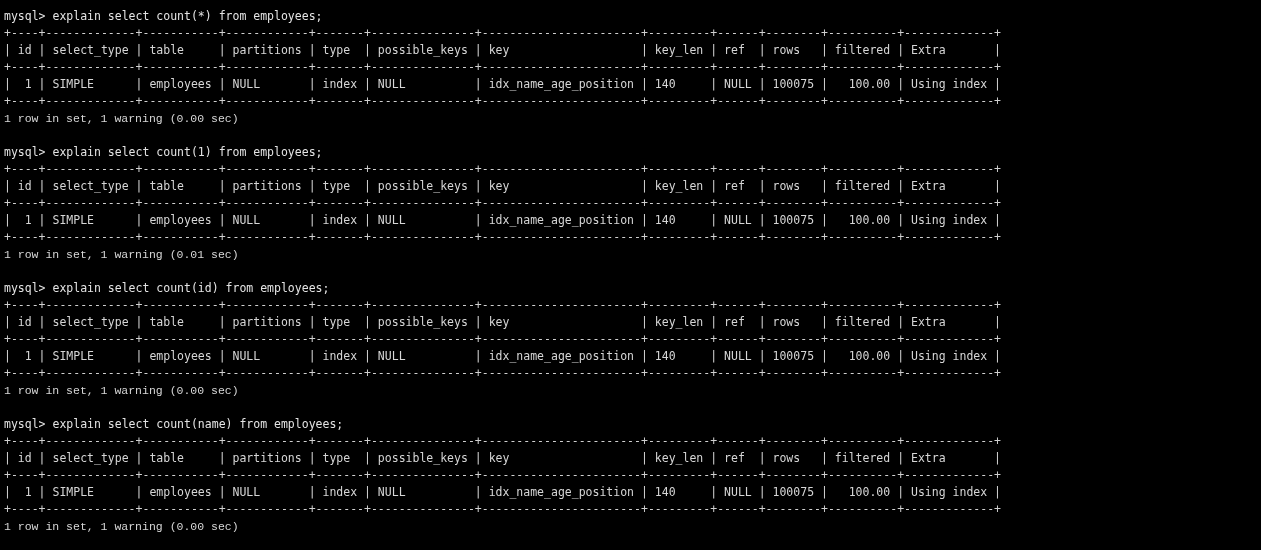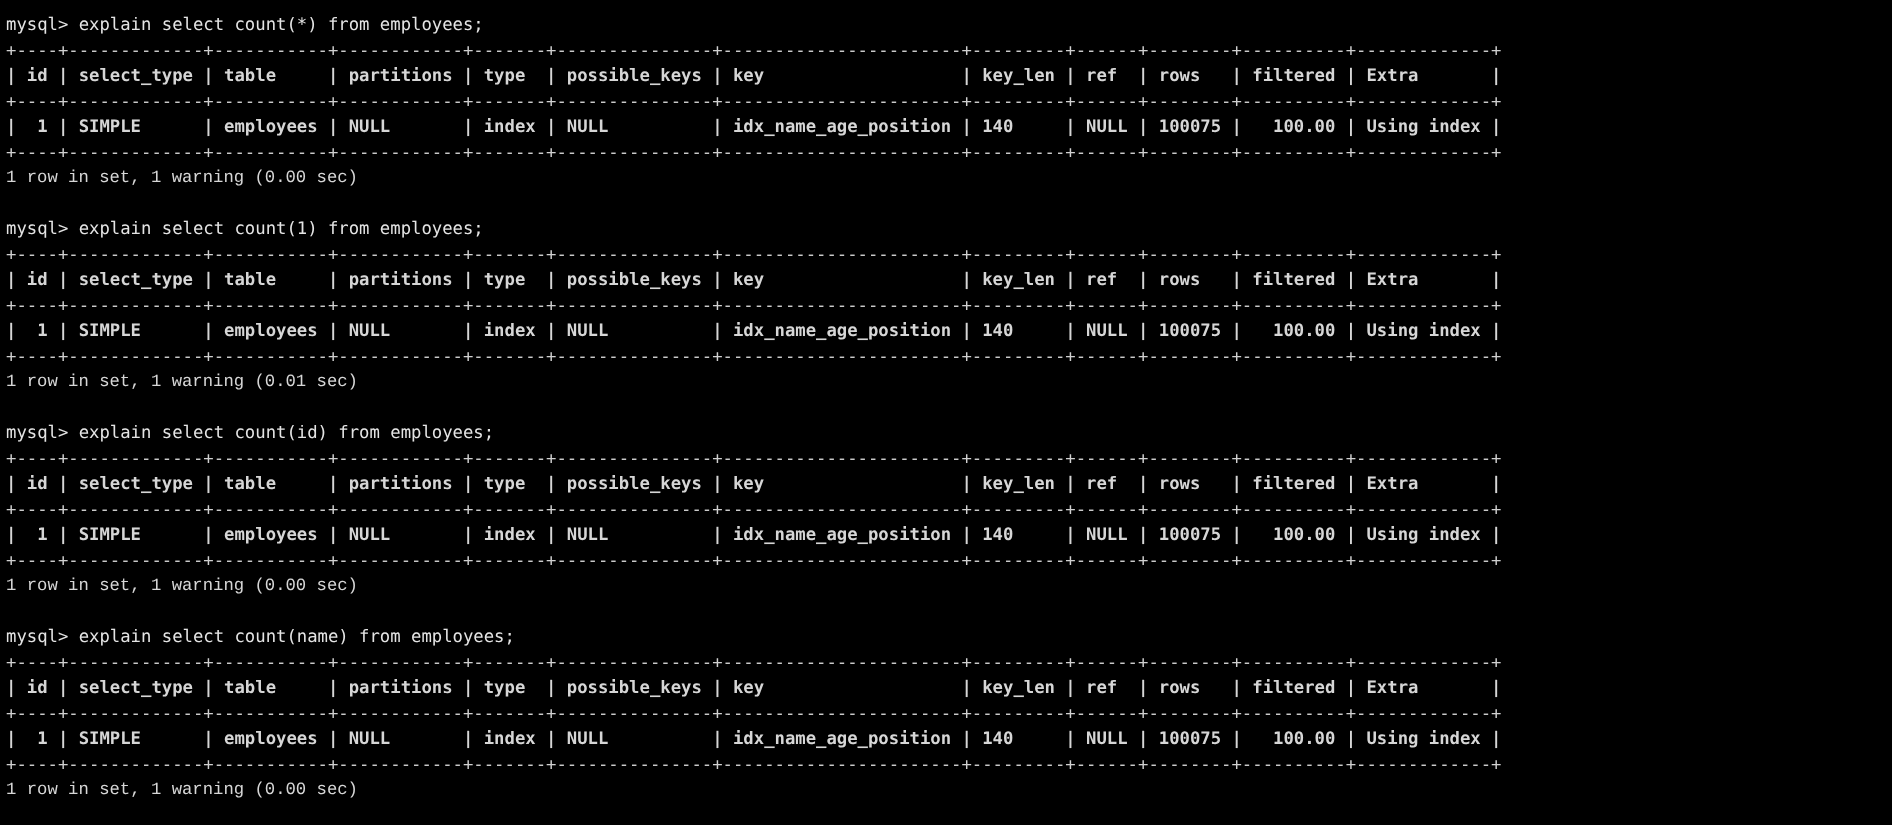--- a/index.html
+++ b/index.html
@@ -40,19 +40,18 @@
   }
   .prompt-line {
     color: #e4e4e4;
   }
   .status-line {
     color: #d6d6d6;
     font-family: Liberation Mono, monospace;
   }
   .header-line, .data-line {
     color: #d6d6d6;
-    font-weight: bold;
   }
 </style>
 </head>
 <body>
 
 <div id="terminal"><div class="term-line prompt-line">mysql&gt; explain select count(*) from employees;</div><div class="term-line rule-line">+----+-------------+-----------+------------+-------+---------------+-----------------------+---------+------+--------+----------+-------------+</div><div class="term-line header-line">| id | select_type | table     | partitions | type  | possible_keys | key                   | key_len | ref  | rows   | filtered | Extra       |</div><div class="term-line rule-line">+----+-------------+-----------+------------+-------+---------------+-----------------------+---------+------+--------+----------+-------------+</div><div class="term-line data-line">|  1 | SIMPLE      | employees | NULL       | index | NULL          | idx_name_age_position | 140     | NULL | 100075 |   100.00 | Using index |</div><div class="term-line rule-line">+----+-------------+-----------+------------+-------+---------------+-----------------------+---------+------+--------+----------+-------------+</div><div class="term-line status-line">1 row in set, 1 warning (0.00 sec)</div><div class="term-line blank-line"> </div><div class="term-line prompt-line">mysql&gt; explain select count(1) from employees;</div><div class="term-line rule-line">+----+-------------+-----------+------------+-------+---------------+-----------------------+---------+------+--------+----------+-------------+</div><div class="term-line header-line">| id | select_type | table     | partitions | type  | possible_keys | key                   | key_len | ref  | rows   | filtered | Extra       |</div><div class="term-line rule-line">+----+-------------+-----------+------------+-------+---------------+-----------------------+---------+------+--------+----------+-------------+</div><div class="term-line data-line">|  1 | SIMPLE      | employees | NULL       | index | NULL          | idx_name_age_position | 140     | NULL | 100075 |   100.00 | Using index |</div><div class="term-line rule-line">+----+-------------+-----------+------------+-------+---------------+-----------------------+---------+------+--------+----------+-------------+</div><div class="term-line status-line">1 row in set, 1 warning (0.01 sec)</div><div class="term-line blank-line"> </div><div class="term-line prompt-line">mysql&gt; explain select count(id) from employees;</div><div class="term-line rule-line">+----+-------------+-----------+------------+-------+---------------+-----------------------+---------+------+--------+----------+-------------+</div><div class="term-line header-line">| id | select_type | table     | partitions | type  | possible_keys | key                   | key_len | ref  | rows   | filtered | Extra       |</div><div class="term-line rule-line">+----+-------------+-----------+------------+-------+---------------+-----------------------+---------+------+--------+----------+-------------+</div><div class="term-line data-line">|  1 | SIMPLE      | employees | NULL       | index | NULL          | idx_name_age_position | 140     | NULL | 100075 |   100.00 | Using index |</div><div class="term-line rule-line">+----+-------------+-----------+------------+-------+---------------+-----------------------+---------+------+--------+----------+-------------+</div><div class="term-line status-line">1 row in set, 1 warning (0.00 sec)</div><div class="term-line blank-line"> </div><div class="term-line prompt-line">mysql&gt; explain select count(name) from employees;</div><div class="term-line rule-line">+----+-------------+-----------+------------+-------+---------------+-----------------------+---------+------+--------+----------+-------------+</div><div class="term-line header-line">| id | select_type | table     | partitions | type  | possible_keys | key                   | key_len | ref  | rows   | filtered | Extra       |</div><div class="term-line rule-line">+----+-------------+-----------+------------+-------+---------------+-----------------------+---------+------+--------+----------+-------------+</div><div class="term-line data-line">|  1 | SIMPLE      | employees | NULL       | index | NULL          | idx_name_age_position | 140     | NULL | 100075 |   100.00 | Using index |</div><div class="term-line rule-line">+----+-------------+-----------+------------+-------+---------------+-----------------------+---------+------+--------+----------+-------------+</div><div class="term-line status-line">1 row in set, 1 warning (0.00 sec)</div></div>
 
 </body></html>

